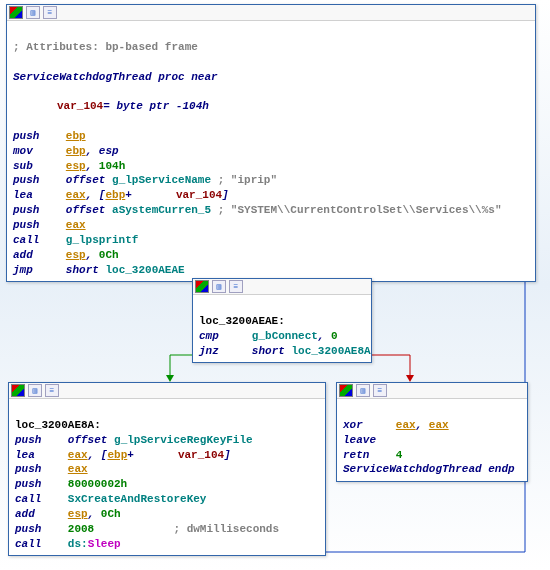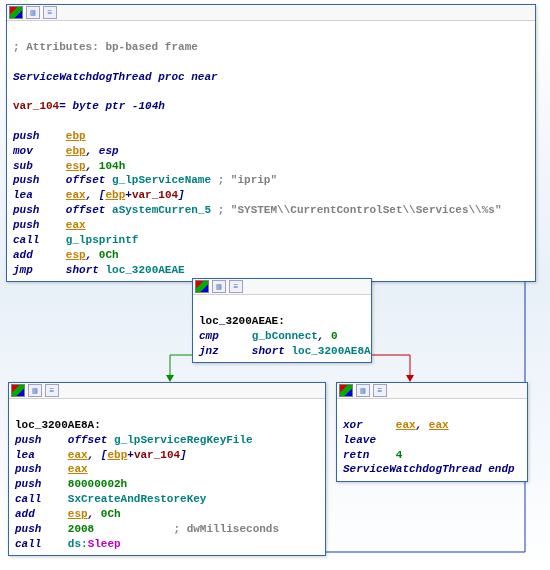--- a/index.html
+++ b/index.html
@@ -44,21 +44,21 @@
   }
   .icon-chart { color: #3366cc; }
   .icon-lines { color: #3366cc; font-weight: bold; }
   .node-body {
     padding: 4px 6px;
     line-height: 1.35;
     white-space: pre;
     font-weight: bold;
   }
   .kw-navy { color: #000080; font-style: italic; }
-  .kw-darkred { color: #8b0000; }
+  .kw-darkred { color: #8b0000; margin-left: 44px; }
   .kw-green { color: #008000; }
   .kw-gray { color: #808080; font-family: Liberation Mono, monospace; }
   .kw-magenta { color: #c000c0; }
   .kw-black { color: #000000; margin-top: 23px; }
   .kw-orange { color: #c08000; text-decoration: underline; }
   .kw-teal { color: #008080; }
   .edge {
     position: absolute;
     pointer-events: none;
   }

